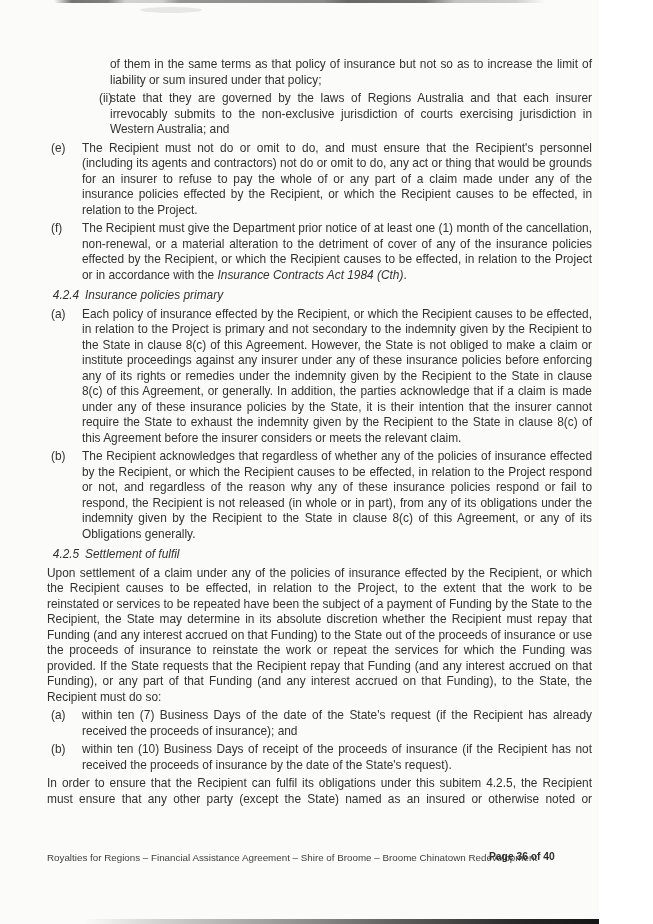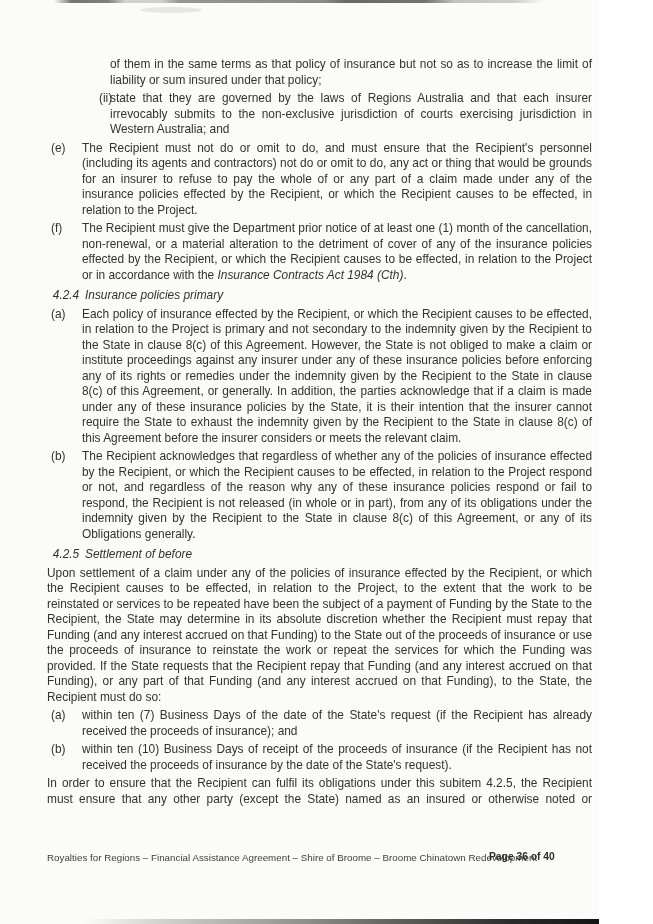--- a/index.html
+++ b/index.html
@@ -130,21 +130,21 @@
       <span class="lbl">(a)</span>
       <span>Each policy of insurance effected by the Recipient, or which the Recipient causes to be effected, in relation to the Project is primary and not secondary to the indemnity given by the Recipient to the State in clause 8(c) of this Agreement. However, the State is not obliged to make a claim or institute proceedings against any insurer under any of these insurance policies before enforcing any of its rights or remedies under the indemnity given by the Recipient to the State in clause 8(c) of this Agreement, or generally. In addition, the parties acknowledge that if a claim is made under any of these insurance policies by the State, it is their intention that the insurer cannot require the State to exhaust the indemnity given by the Recipient to the State in clause 8(c) of this Agreement before the insurer considers or meets the relevant claim.</span>
     </div>
 
     <div class="item l1">
       <span class="lbl">(b)</span>
       <span>The Recipient acknowledges that regardless of whether any of the policies of insurance effected by the Recipient, or which the Recipient causes to be effected, in relation to the Project respond or not, and regardless of the reason why any of these insurance policies respond or fail to respond, the Recipient is not released (in whole or in part), from any of its obligations under the indemnity given by the Recipient to the State in clause 8(c) of this Agreement, or any of its Obligations generally.</span>
     </div>
 
     <div class="heading">
-      <span class="h-num">4.2.5</span><span>Settlement of before</span>
+      <span class="h-num">4.2.5</span><span>Settlement of fulfil</span>
     </div>
 
     <p class="block">Upon settlement of a claim under any of the policies of insurance effected by the Recipient, or which the Recipient causes to be effected, in relation to the Project, to the extent that the work to be reinstated or services to be repeated have been the subject of a payment of Funding by the State to the Recipient, the State may determine in its absolute discretion whether the Recipient must repay that Funding (and any interest accrued on that Funding) to the State out of the proceeds of insurance or use the proceeds of insurance to reinstate the work or repeat the services for which the Funding was provided. If the State requests that the Recipient repay that Funding (and any interest accrued on that Funding), or any part of that Funding (and any interest accrued on that Funding), to the State, the Recipient must do so:</p>
 
     <div class="item l1">
       <span class="lbl">(a)</span>
       <span>within ten (7) Business Days of the date of the State's request (if the Recipient has already received the proceeds of insurance); and</span>
     </div>
 
     <div class="item l1">

